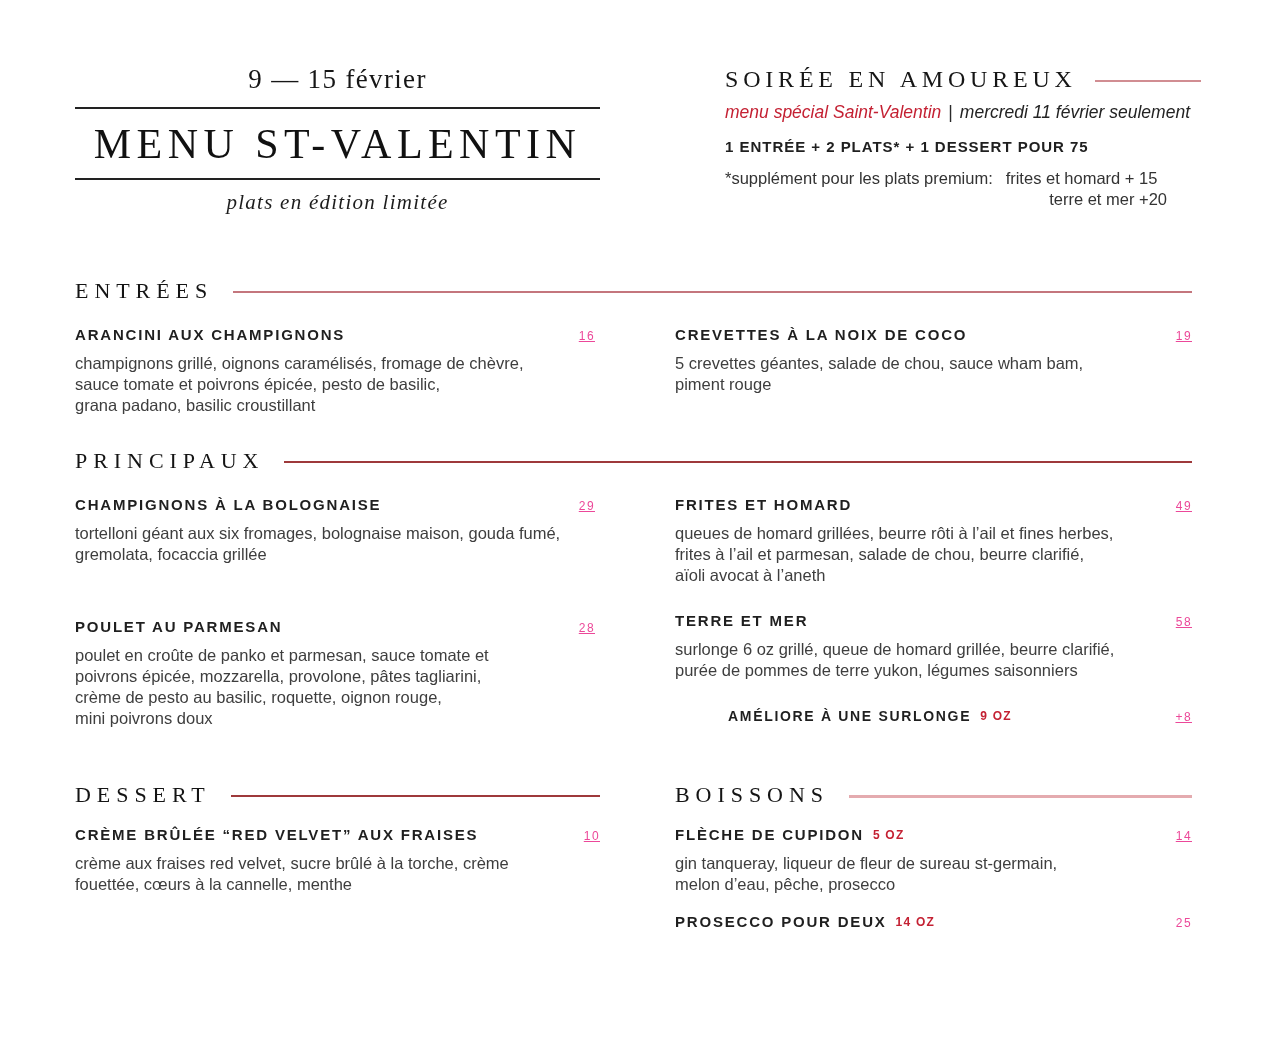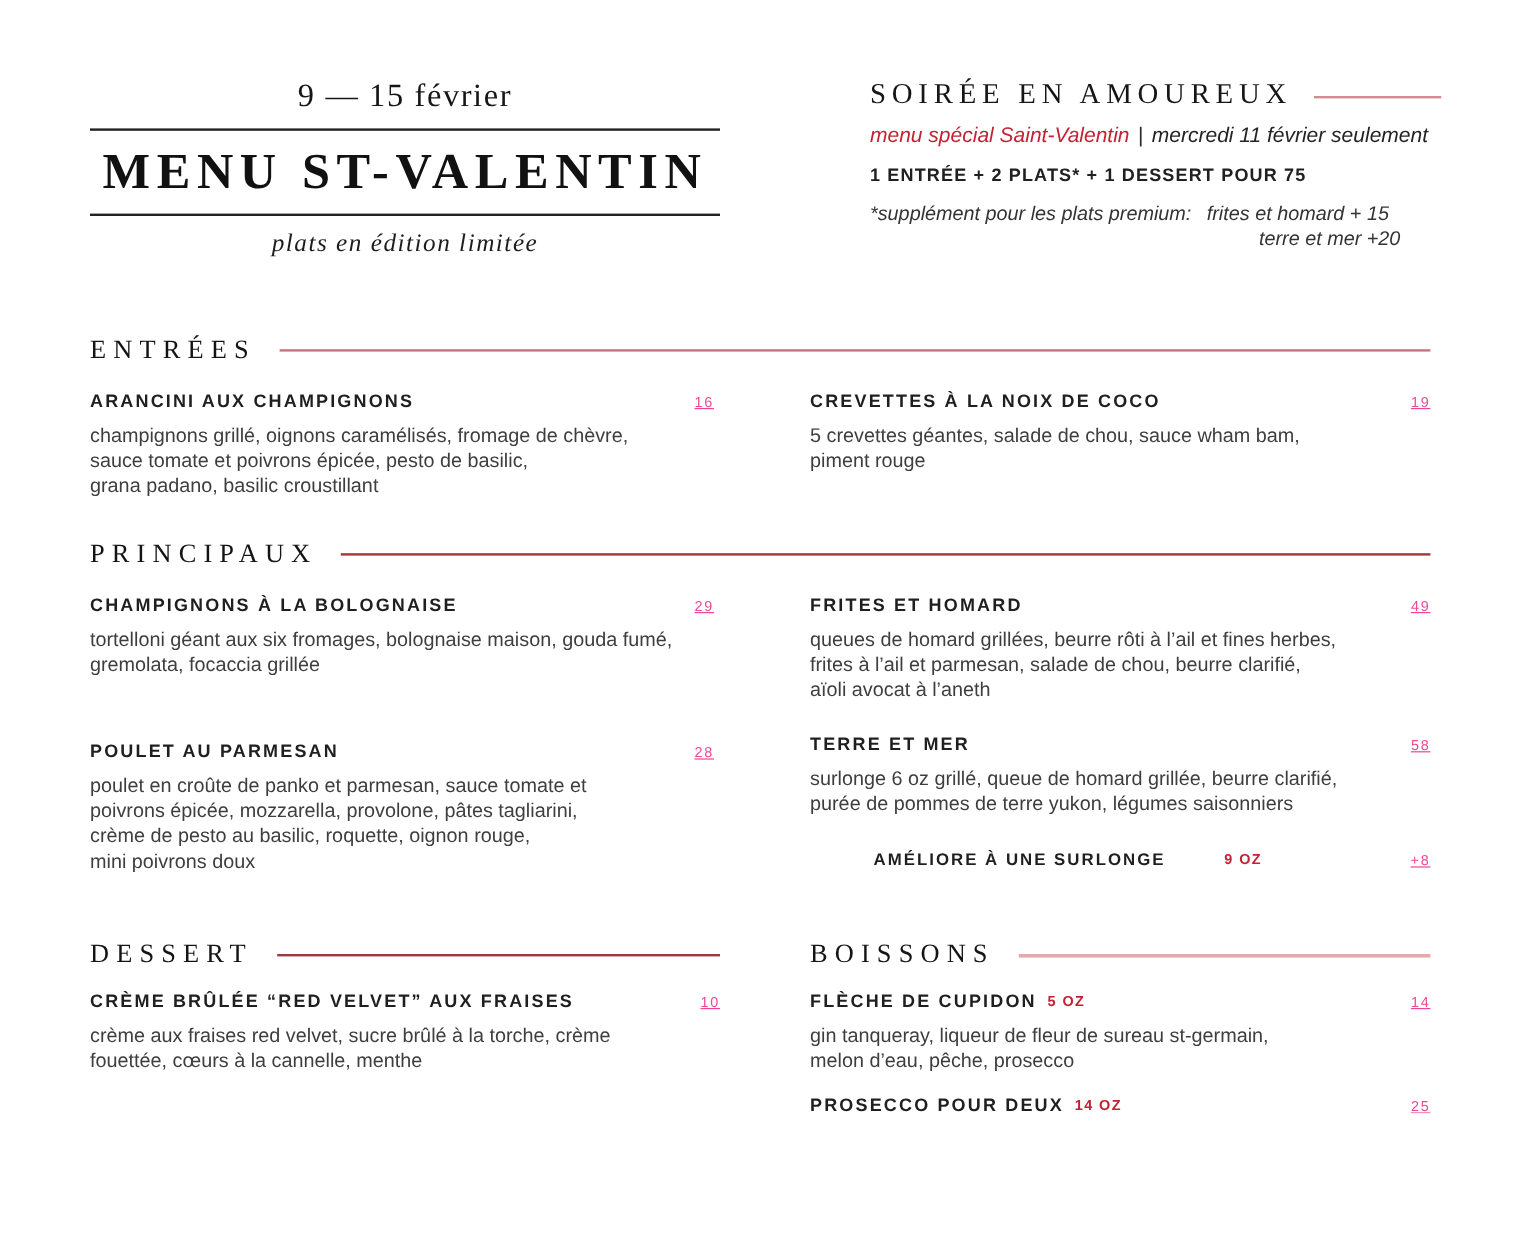--- a/index.html
+++ b/index.html
@@ -27,21 +27,21 @@
     letter-spacing: 0.05em;
     color: #161616;
     padding-bottom: 12px;
   }
   .brand .rule {
     height: 2px;
     background: #222222;
   }
   .brand .title {
     font-family: "Liberation Serif", serif;
-    font-weight: 700;
+    font-weight: 400;
     font-size: 42px;
     letter-spacing: 0.13em;
     color: #111111;
     white-space: nowrap;
     padding: 11px 0 10px 0;
   }
   .brand .tagline {
     font-family: "Liberation Serif", serif;
     font-style: italic;
     font-size: 21px;
@@ -81,21 +81,20 @@
   .promo-sub .bar { margin: 0 7px; color: #2a2a2a; font-style: normal; }
   .promo-deal {
     margin-top: 15px;
     font-weight: 700;
     font-size: 15px;
     letter-spacing: 0.065em;
     color: #202020;
   }
   .promo-note {
     margin-top: 13px;
-    font-style: italic;
     font-size: 16.5px;
     line-height: 21px;
     color: #333333;
   }
   .promo-note .note2 { text-align: right; padding-right: 34px; }
 
   
   .sec { position: absolute; }
   .sec-head { display: flex; align-items: center; }
   .sec-title {
@@ -144,21 +143,20 @@
     line-height: 21px;
     color: #3e3e3e;
     white-space: pre-line;
   }
 
   .upgrade {
     display: flex;
     align-items: baseline;
     padding-left: 53px;
     margin-top: 27px;
-    gap: 40px;
   }
   .upgrade .up-label {
     font-weight: 700;
     font-size: 14px;
     letter-spacing: 0.12em;
     color: #1f1f1f;
   }
 
   
   .sec.entrees    { left: 75px; top: 278px; width: 1117px; }

